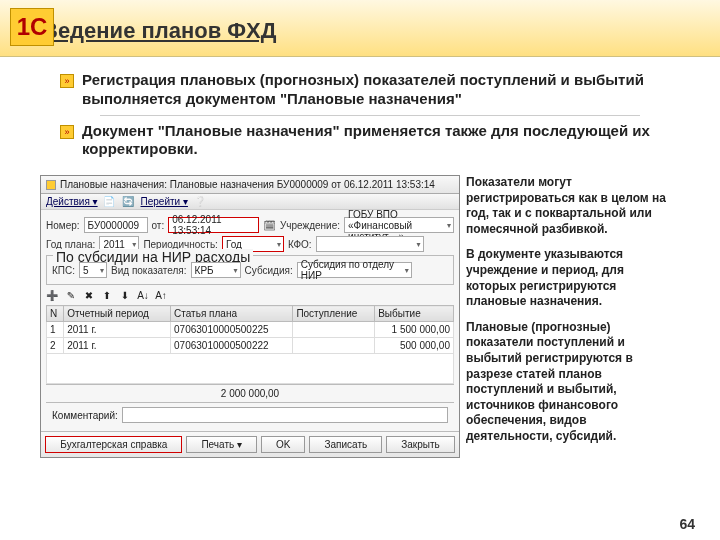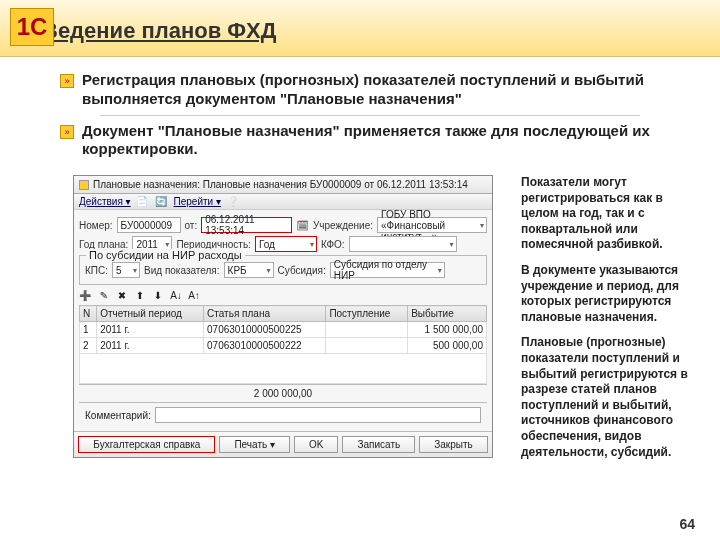--- a/index.html
+++ b/index.html
@@ -6,39 +6,39 @@
   body { width: 720px; height: 540px; font-family: Arial, sans-serif; background: #fff; overflow: hidden; position: relative; }
   .header { background: linear-gradient(#fff8e1, #ffe082); padding: 6px 0 4px 0; border-bottom: 1px solid #d0c080; }
   .logo { position: absolute; left: 10px; top: 8px; width: 60px; height: 44px; }
   .logo-box { width: 44px; height: 38px; background: #ffcc33; border-radius: 0; display: flex; align-items: center; justify-content: center; font: bold 24px Arial; color: #b00000; border: 1px solid #c09000; }
   .title { margin-left: 42px; font: bold 22px Arial; color: #333; padding: 12px 0 8px 0; text-decoration: underline; }
   .bullets { padding: 8px 40px 6px 60px; }
   .bullet { display: flex; margin: 6px 0; align-items: flex-start; }
   .bullet-icon { width: 14px; height: 14px; background: #ffcc33; border: 1px solid #c09000; margin-right: 8px; margin-top: 3px; flex-shrink: 0; display:flex; align-items:center; justify-content:center; font-size:9px; color:#b00000;}
   .bullet-text { font: bold 15px Arial; color: #222; line-height: 1.25; }
   .divider { border-bottom: 1px solid #ccc; margin: 4px 40px; }
-  .main { display: flex; padding: 4px 20px 0 40px; gap: 28px; margin-left: 33px; }
+  .main { display: flex; padding: 4px 20px 0 40px; gap: 6px; }
   .screenshot { width: 420px; }
   .side { width: 210px; font: bold 12px Arial; color: #222; line-height: 1.3; }
   .side p { margin: 0 0 10px 0; }
   
   .win { border: 1px solid #888; background: #f4f4f4; font: 10px Tahoma, Arial; color: #222; }
   .win-title { background: linear-gradient(#f8f8f8,#e6e6e6); padding: 3px 5px; border-bottom: 1px solid #aaa; display:flex; align-items:center; font-size:10px; }
   .win-title-icon { width:10px; height:10px; background:#ffcc33; border:1px solid #999; margin-right:4px; }
   .win-toolbar { background: linear-gradient(#f8f8f8,#e2e2e2); padding: 2px 5px; font-size:10px; border-bottom:1px solid #ccc; display:flex; align-items:center; gap:6px;}
   .win-toolbar .link { color:#005; text-decoration:underline;}
   .form { background:#f6f6f6; padding:4px 5px; }
   .row { display:flex; align-items:center; gap:4px; margin:3px 0; font-size:10px; }
   .row label { color:#333; }
   .fld { background:#fff; border:1px solid #aaa; padding:1px 3px; height:16px; display:inline-flex; align-items:center; font-size:10px; }
   .fld.sel { padding-right:12px; position:relative;}
   .fld.sel::after { content:"▾"; position:absolute; right:2px; font-size:8px; color:#666;}
   .red-box { border:1.5px solid #d00000; }
   .grp { border:1px solid #bbb; padding:3px 5px; margin-top:3px; position:relative;}
-  .grp-title { position:absolute; top:-7px; left:6px; background:#f6f6f6; font-size:11px; padding:0 3px;}
+  .grp-title { position:absolute; top:-7px; left:6px; background:#f6f6f6; font-size:14px; padding:0 3px;}
   .tb { width:100%; border-collapse:collapse; background:#fff; font-size:10px; }
   .tb th { background:linear-gradient(#f0f0f0,#ddd); border:1px solid #bbb; padding:2px 3px; font-weight:normal; text-align:left;}
   .tb td { border:1px solid #ddd; padding:2px 3px; }
   .tb-tools { display:flex; gap:4px; padding:3px 0;}
   .tb-tools span { width:14px; height:14px; display:inline-flex; align-items:center; justify-content:center; font-size:10px;}
   .tb-total { text-align:center; padding:3px 6px; border-top:1px solid #bbb; font-size:10px; border-bottom:1px solid #bbb;}
   .comment-row { display:flex; align-items:center; padding:4px 6px; gap:4px; font-size:10px;}
   .comment-row .fld { flex:1;}
   .footer-btns { background:linear-gradient(#f8f8f8,#e6e6e6); border-top:1px solid #bbb; padding:4px; display:flex; justify-content:center; gap:4px;}
   .btn { background:linear-gradient(#fff,#e8e8e8); border:1px solid #999; padding:2px 14px; font-size:10px; cursor:pointer;}

